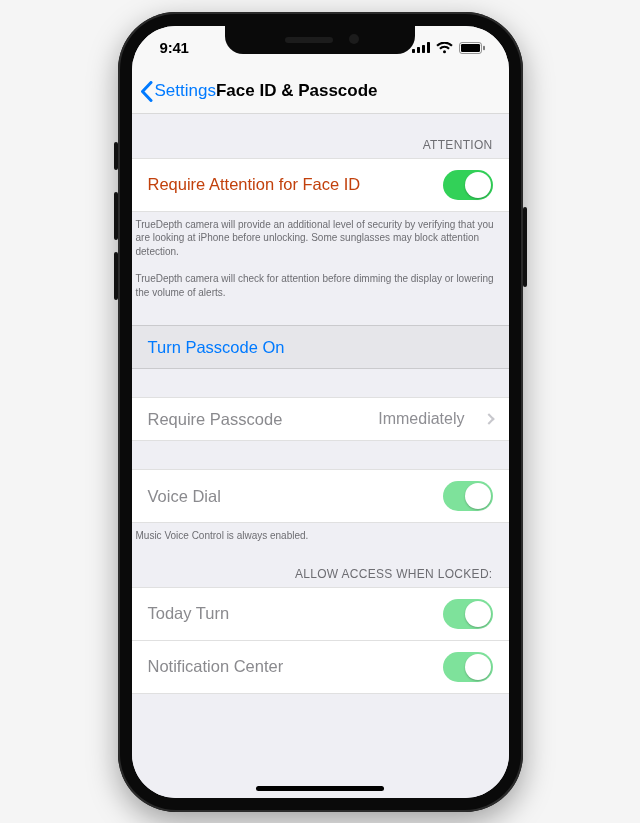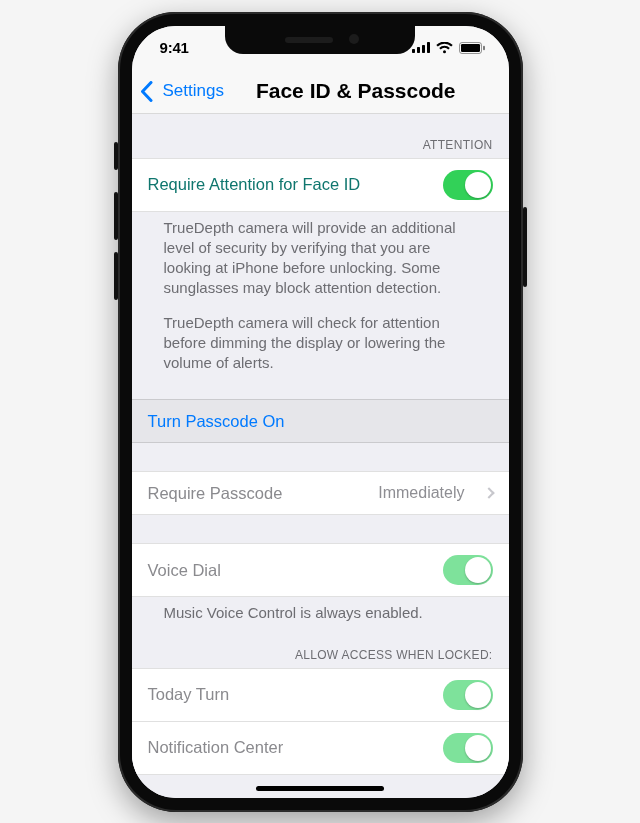--- a/index.html
+++ b/index.html
@@ -113,59 +113,59 @@
     display: flex;
     align-items: center;
     position: relative;
   }
   .back {
     display: flex;
     align-items: center;
     color: #007aff;
     font-size: 17px;
     padding-left: 8px;
-    gap: 10px;
+    gap: 2px;
   }
   .nav-title {
     font-weight: 600;
-    font-size: 21px;
-    margin-left: 32px;
+    font-size: 17px;
+    margin-left: 0;
   }
 
   
   .content {
     flex: 1 1 auto;
     overflow: hidden;
     background: #efeff4;
   }
   .section-header {
     font-size: 12px;
     letter-spacing: .3px;
     color: #6d6d72;
     text-transform: uppercase;
     padding: 24px 16px 6px;
     text-align: right;
   }
   .section-header.tight { padding-top: 16px; }
   .footer-note {
-    font-size: 15px;
+    font-size: 10px;
     line-height: 1.35;
     color: #6d6d72;
-    padding: 6px 32px 8px;
+    padding: 6px 4px 8px;
   }
 
   .cell {
     background: #fff;
     min-height: 44px;
     padding: 11px 16px;
     display: flex;
     align-items: center;
     justify-content: space-between;
     font-size: 16.5px;
-    color: #0f766e;
+    color: #c2410c;
     border-top: 0.5px solid rgba(0,0,0,.12);
     border-bottom: 0.5px solid rgba(0,0,0,.12);
   }
   .cell + .cell { border-top: none; }
   .cell.link  { color: #007aff; }
   .cell.disabled { color: #8a8a8e; }
   .cell.highlight { background: #e6e6ea; text-align: right; }
   .cell .value { color: #8e8e93; font-size: 16px; display: flex; align-items: center; gap: 20px;}
 
   .spacer-sm { height: 18px; }

